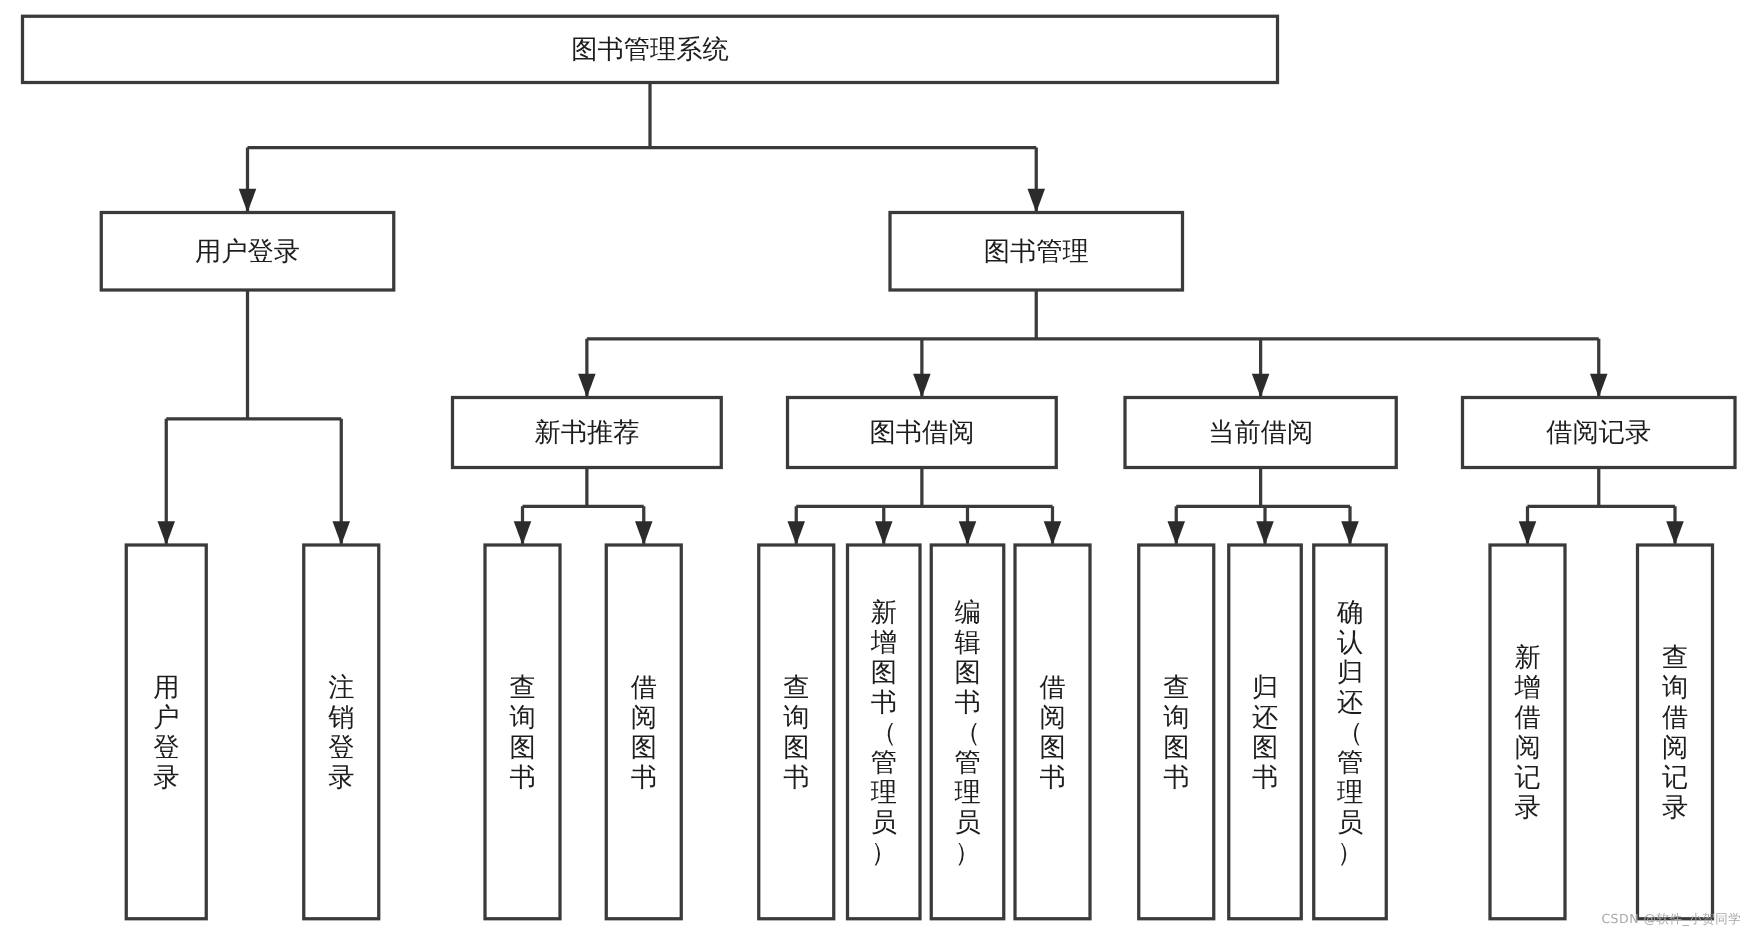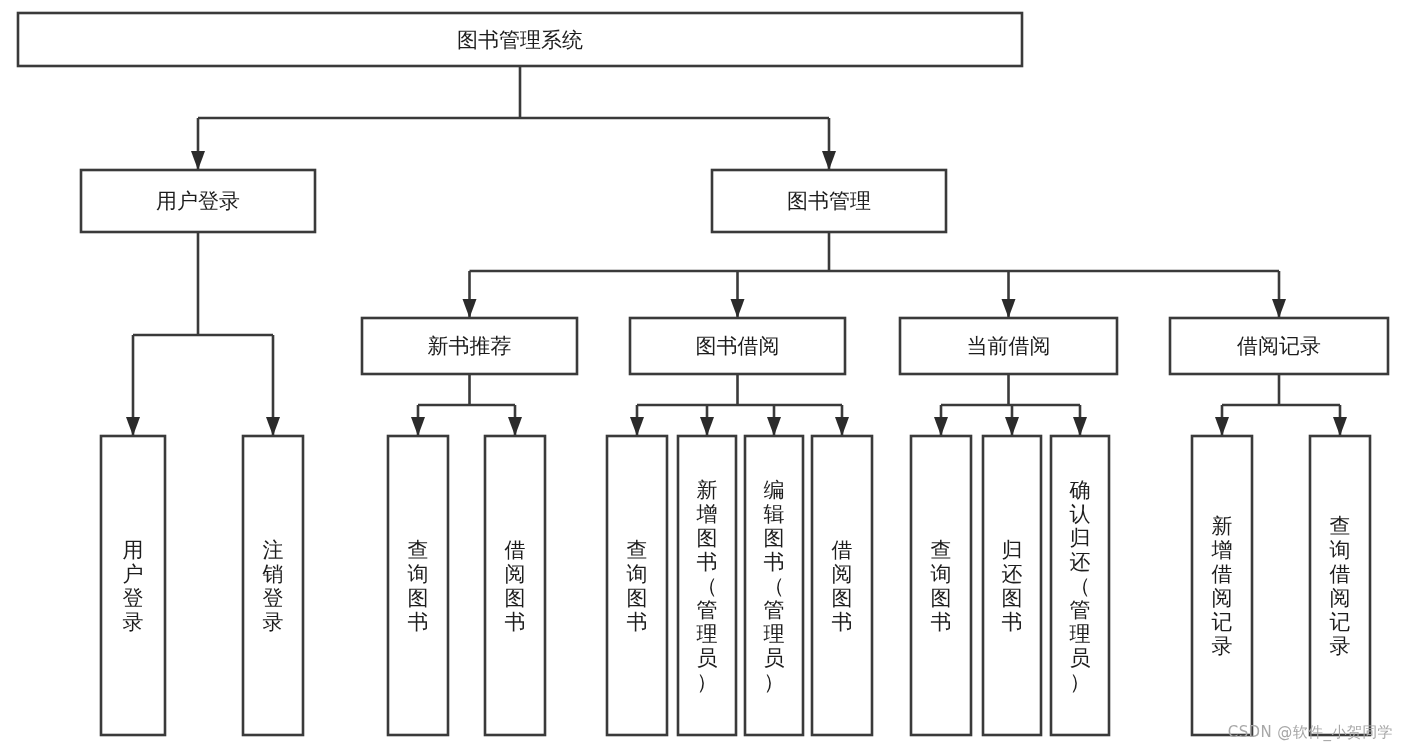--- a/index.html
+++ b/index.html
@@ -52,21 +52,21 @@
     font-family: "DejaVu Sans", "Liberation Sans", sans-serif;
     font-size: 21px;
     fill: #1d1d1d;
     text-anchor: middle;
   }
   .watermark {
     position: absolute;
     right: 12px;
     bottom: 5px;
     font-family: "DejaVu Sans", "Liberation Sans", sans-serif;
-    font-size: 15px;
+    font-size: 10px;
     color: #a8a8a8;
     letter-spacing: 0.4px;
     white-space: nowrap;
   }
 </style>
 </head>
 <body>
 
 <div id="diagram-root">
   <svg class="canvas" viewBox="0 0 1405 747" xmlns="http://www.w3.org/2000/svg">

